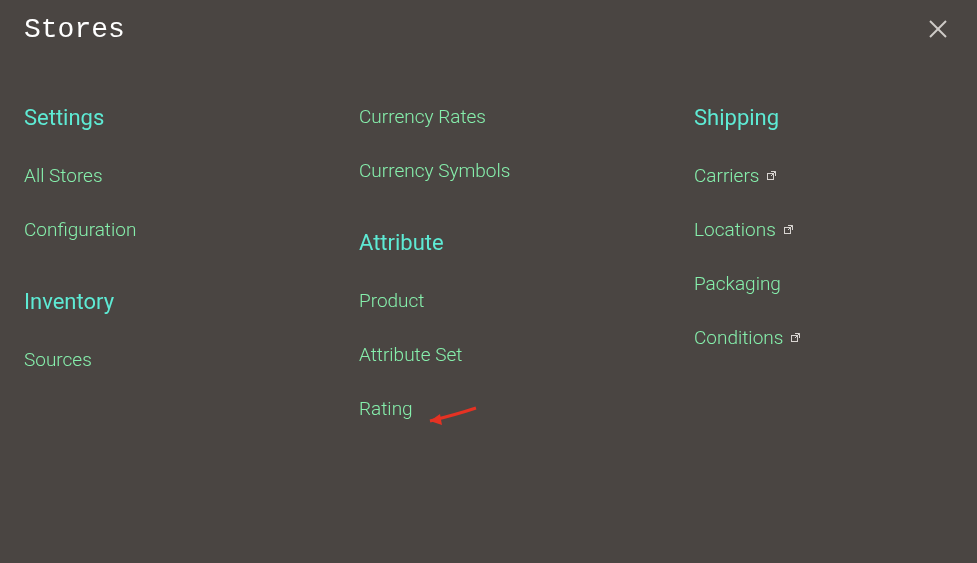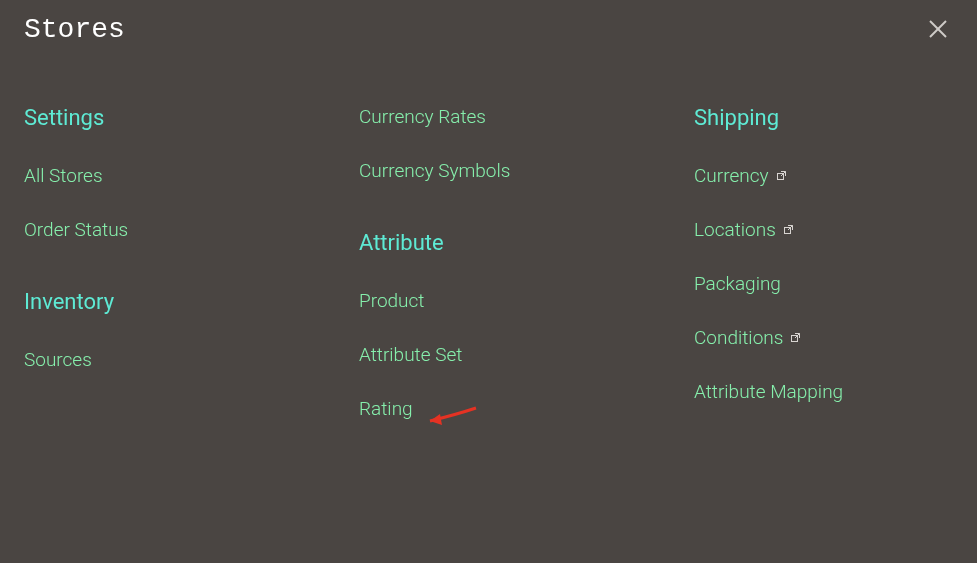--- a/index.html
+++ b/index.html
@@ -96,21 +96,21 @@
 
 <div class="columns">
 
   <div class="col">
     <div class="section">
       <div class="section-heading">Settings</div>
       <div class="menu-item">
           <span>All Stores</span>
         </div>
       <div class="menu-item">
-          <span>Order Status</span>
+          <span>Configuration</span>
         </div>
     </div>
     <div class="section">
       <div class="section-heading">Inventory</div>
       <div class="menu-item">
           <span>Sources</span>
         </div>
     </div>
   </div>
 
@@ -134,21 +134,21 @@
       <div class="menu-item">
           <span>Rating</span>
         </div>
     </div>
   </div>
 
   <div class="col">
     <div class="section">
       <div class="section-heading">Shipping</div>
       <div class="menu-item">
-        <span>Currency</span>
+        <span>Carriers</span>
         <span class="ext-icon">
           <svg width="9" height="9" viewBox="0 0 9 9">
               <rect x="0.5" y="2.5" width="6" height="6" fill="none" stroke="#d8d4d1" stroke-width="1"></rect>
               <path d="M4 0.5 H8.5 V5" fill="none" stroke="#d8d4d1" stroke-width="1"></path>
               <line x1="8.5" y1="0.5" x2="4" y2="5" stroke="#d8d4d1" stroke-width="1"></line>
             </svg>
         </span>
       </div>
       <div class="menu-item">
         <span>Locations</span>
@@ -166,23 +166,20 @@
       <div class="menu-item">
         <span>Conditions</span>
         <span class="ext-icon">
           <svg width="9" height="9" viewBox="0 0 9 9">
               <rect x="0.5" y="2.5" width="6" height="6" fill="none" stroke="#d8d4d1" stroke-width="1"></rect>
               <path d="M4 0.5 H8.5 V5" fill="none" stroke="#d8d4d1" stroke-width="1"></path>
               <line x1="8.5" y1="0.5" x2="4" y2="5" stroke="#d8d4d1" stroke-width="1"></line>
             </svg>
         </span>
       </div>
-      <div class="menu-item">
-          <span>Attribute Mapping</span>
-        </div>
     </div>
   </div>
 
 </div>
 
 <div class="arrow-annotation">
   <svg width="50" height="22" viewBox="0 0 50 22">
     <path d="M48 2 Q 30 8 2 15" stroke="#e53223" stroke-width="3" fill="none"></path>
     <polygon points="2,15 12,8 14,19" fill="#e53223"></polygon>
   </svg>

